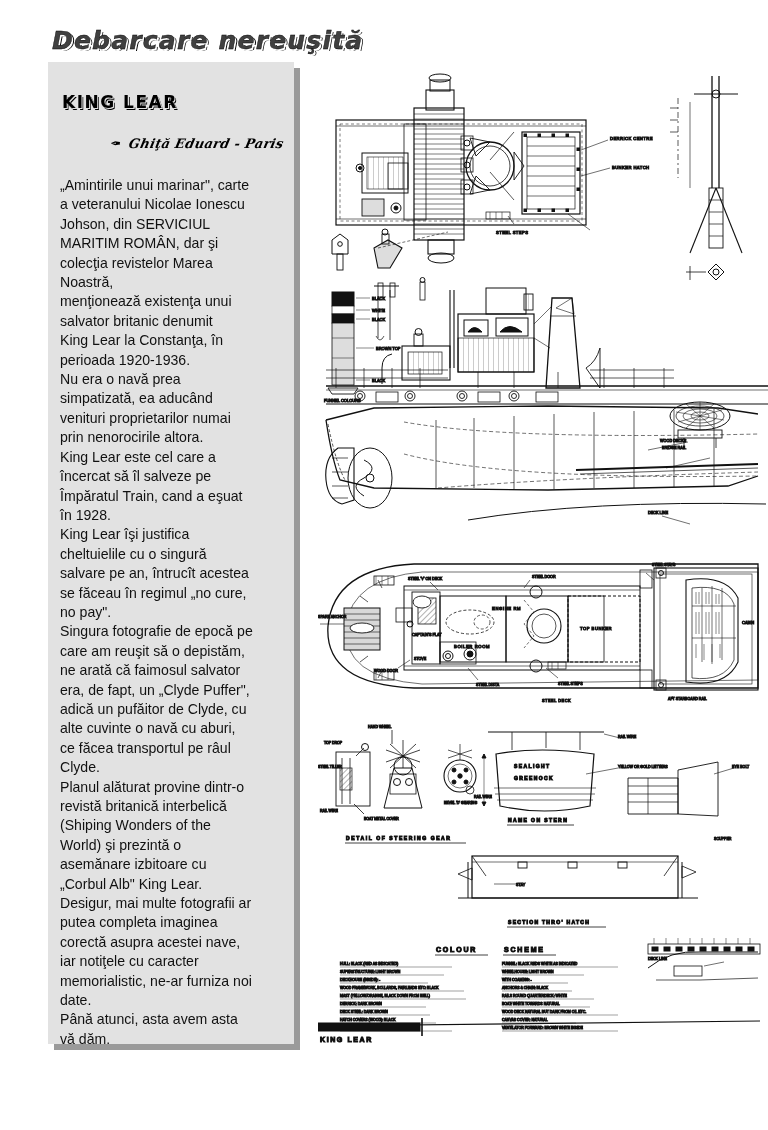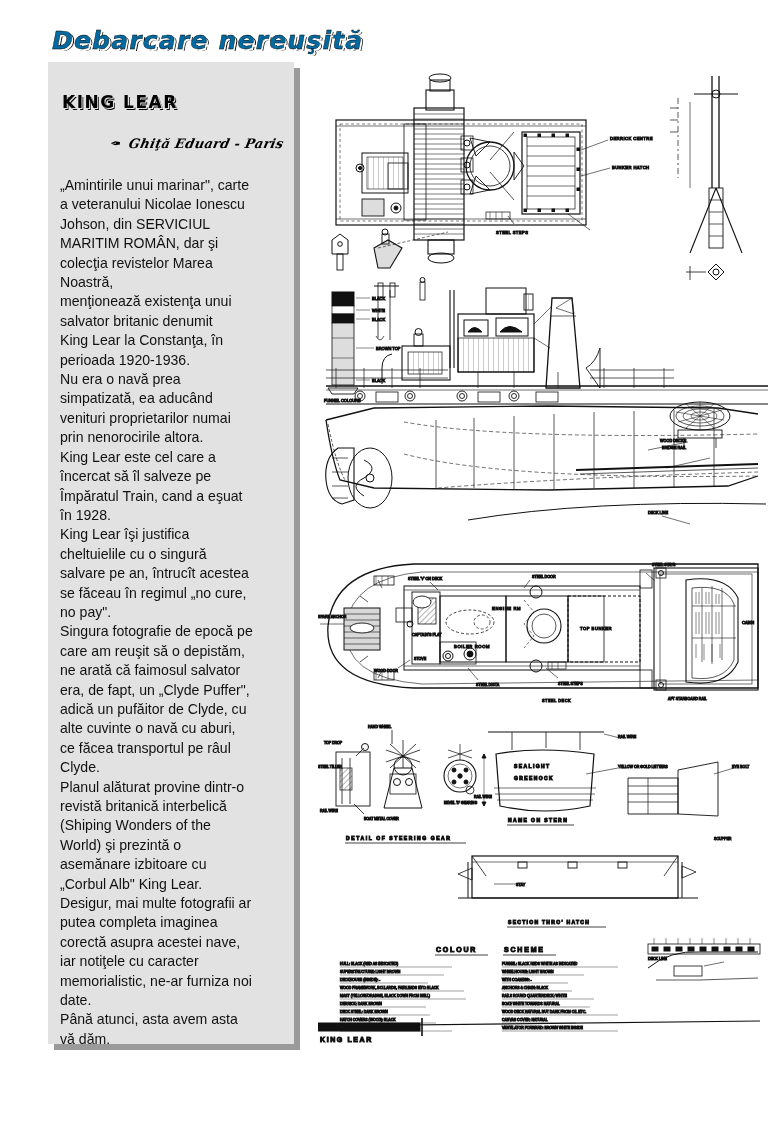--- a/index.html
+++ b/index.html
@@ -4,21 +4,21 @@
 <style>
   html,body{margin:0;padding:0;background:#ffffff;}
   body{width:768px;height:1130px;position:relative;overflow:hidden;
        font-family:"Liberation Sans","DejaVu Sans",sans-serif;color:#000;}
 
   
   #page-title{
     position:absolute;left:52px;top:26px;
     font-family:"DejaVu Sans","Liberation Sans",sans-serif;
     font-size:25px;font-weight:bold;font-style:italic;
-    letter-spacing:1.2px;color:#0369a1;
+    letter-spacing:1.2px;color:#404040;
     -webkit-text-stroke:0.4px #000;
     text-shadow:1.6px 1.6px 0 #fff, 2.4px 2.4px 0 #000;
     white-space:nowrap;
   }
 
   
   #article-shadow{
     position:absolute;left:54px;top:68px;width:246px;height:982px;
     background:#9a9a9a;
   }

